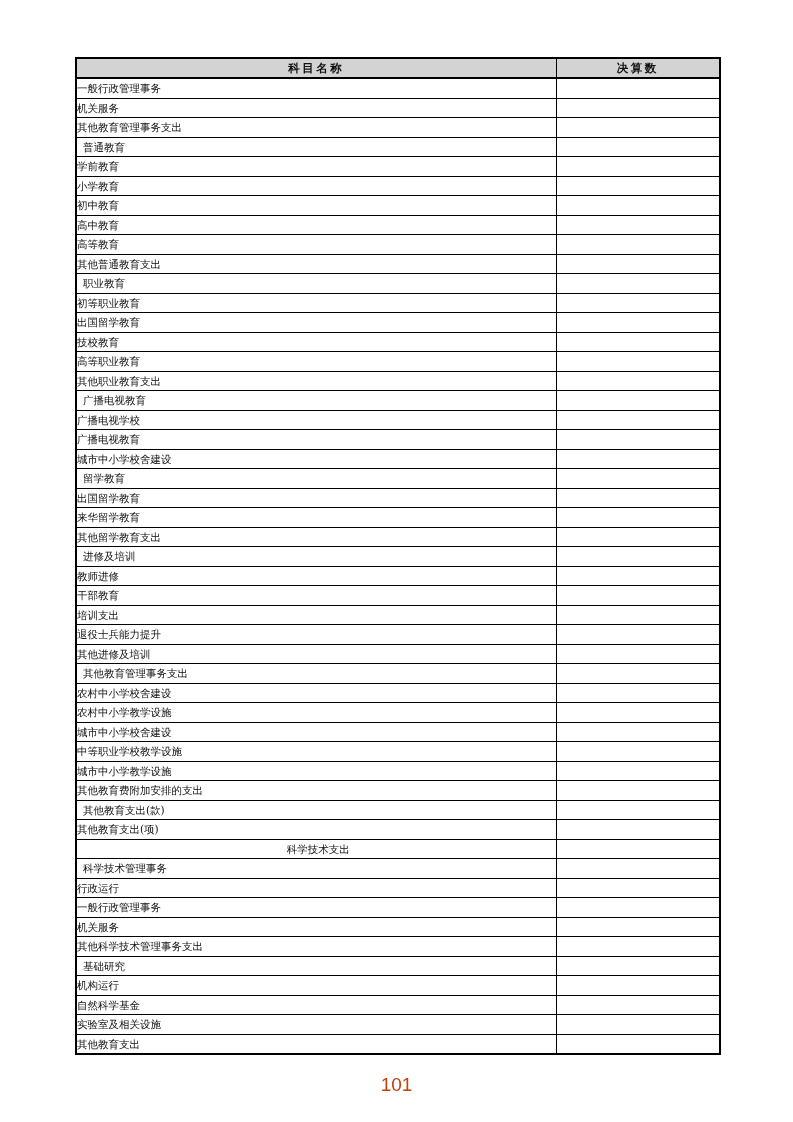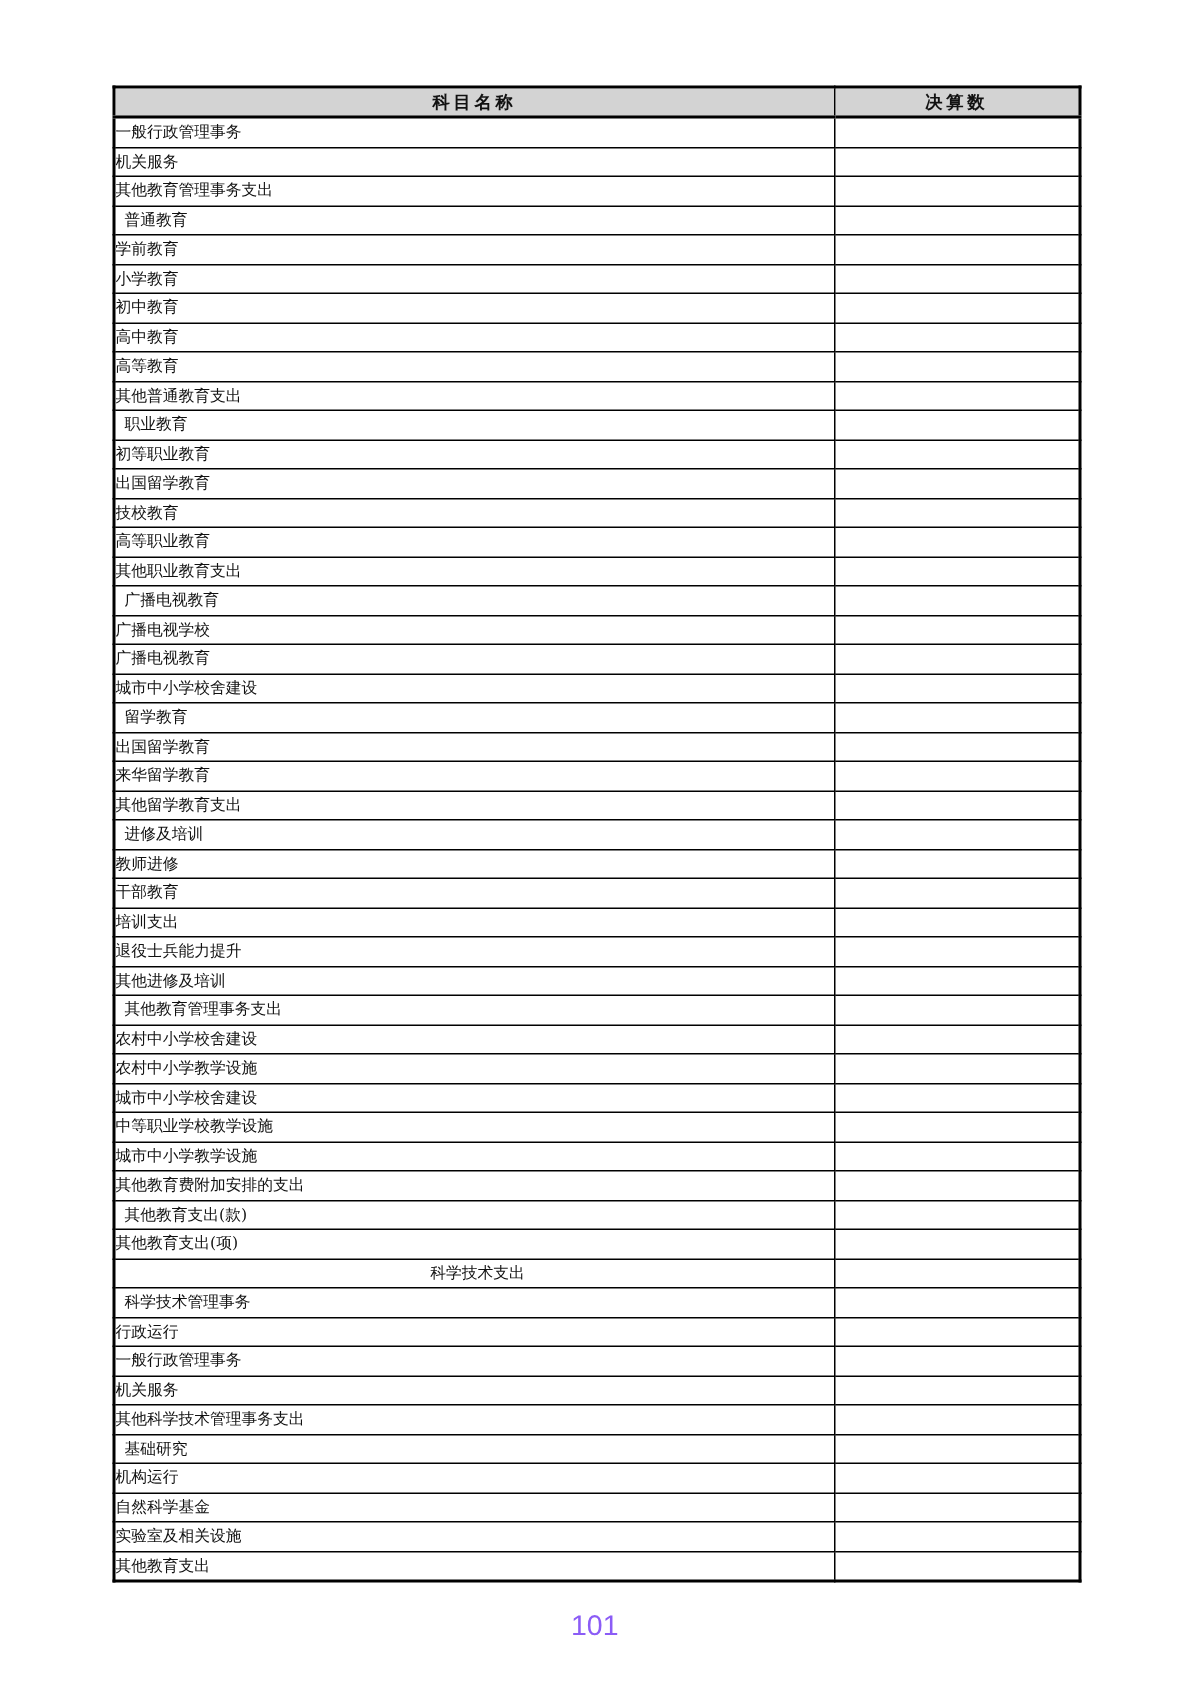--- a/index.html
+++ b/index.html
@@ -50,21 +50,21 @@
   td.c-name.lvl2 { padding-left: 0; }
   td.c-val { text-align: right; padding-right: 4px; }
 
   .page-number {
     position: absolute;
     left: 0; top: 1074px;
     width: 100%;
     text-align: center;
     font-family: "Liberation Sans", "DejaVu Sans", sans-serif;
     font-size: 19px;
-    color: #8b5cf6;
+    color: #c2410c;
   }
 </style>
 </head>
 <body>
 
 <div class="page">
 
   <table class="budget-table">
     <colgroup>
       <col class="col-subject">

